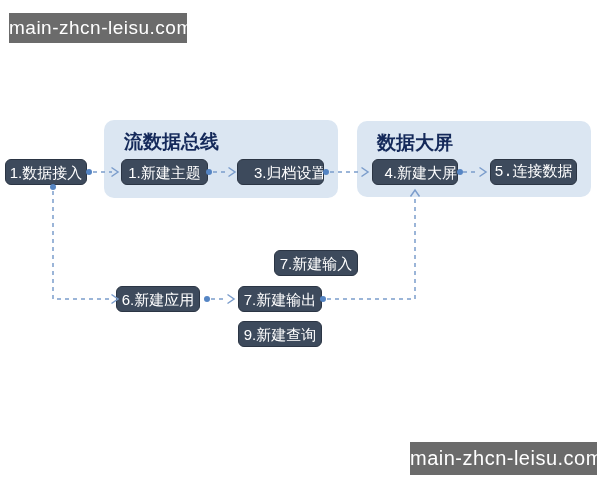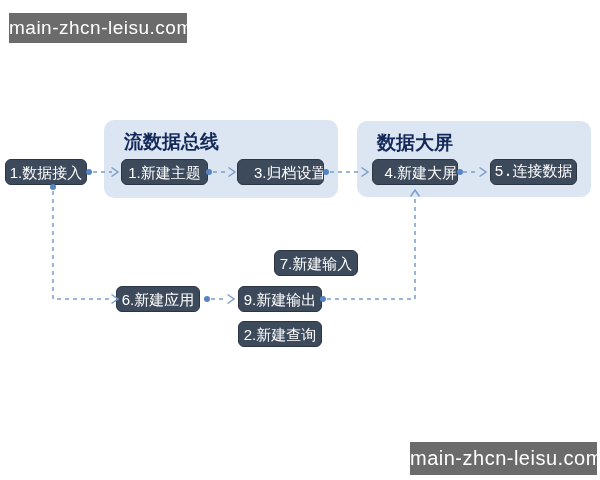--- a/index.html
+++ b/index.html
@@ -74,22 +74,22 @@
   </div>
 
 
   <div class="node" id="node-1">1.数据接入</div>
   <div class="node" id="node-2">1.新建主题</div>
   <div class="node" id="node-3">3.归档设置</div>
   <div class="node" id="node-4">4.新建大屏</div>
   <div class="node" id="node-5">5.连接数据</div>
   <div class="node" id="node-6">6.新建应用</div>
   <div class="node" id="node-7">7.新建输入</div>
-  <div class="node" id="node-8">9.新建输出</div>
-  <div class="node" id="node-9">2.新建查询</div>
+  <div class="node" id="node-8">7.新建输出</div>
+  <div class="node" id="node-9">9.新建查询</div>
 
   <svg class="connectors" width="600" height="480" viewBox="0 0 600 480">
 
     <path class="edge" d="M93 172 H112"></path>
     <polyline class="head" points="111.5,167.5 118,172 111.5,176.5"></polyline>
     <circle class="dot" cx="89" cy="172" r="3"></circle>
 
     <path class="edge" d="M213 172 H228"></path>
     <polyline class="head" points="228.5,167.5 235,172 228.5,176.5"></polyline>
     <circle class="dot" cx="209" cy="172" r="3"></circle>

